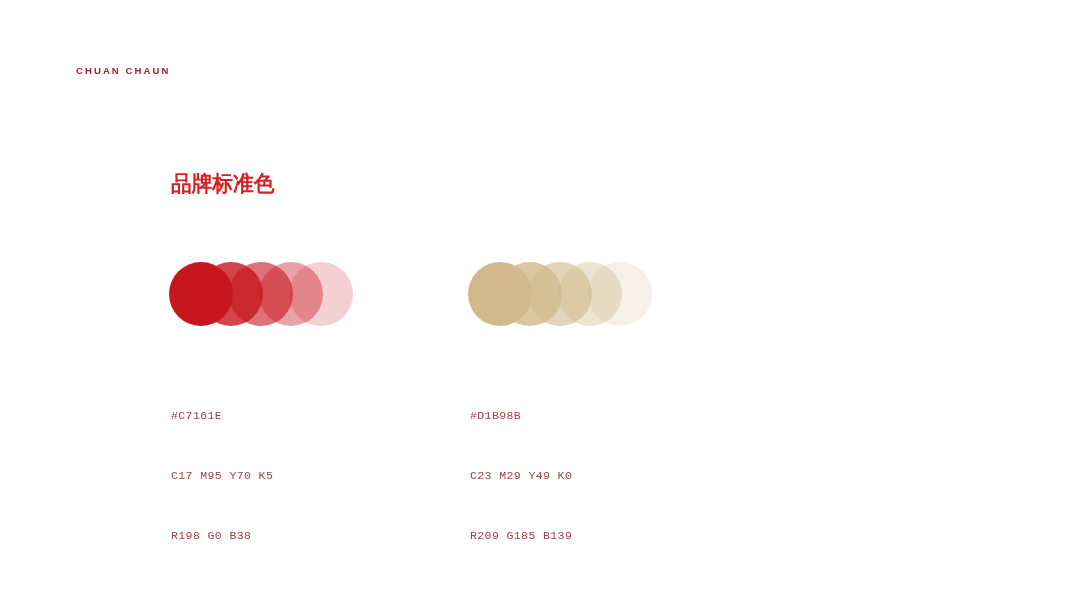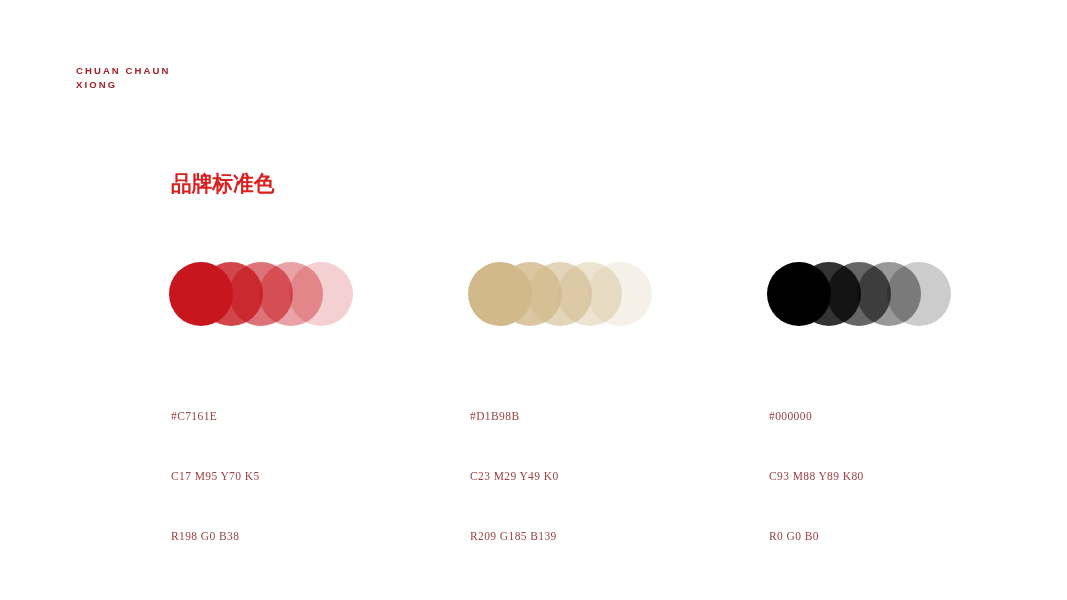--- a/index.html
+++ b/index.html
@@ -75,39 +75,38 @@
     top: 0;
     width: 64px;
     height: 64px;
     border-radius: 50%;
   }
 
   .swatch-info {
     position: absolute;
     top: 104px;
     left: 2px;
-    font-family: Liberation Serif, serif;
+    font-family: Liberation Mono, monospace;
     font-size: 11.5px;
     color: #9C4242;
     line-height: 20px;
     white-space: pre;
     letter-spacing: 0.4px;
   }
   .swatch-info .info-line {
     display: block;
   }
 </style>
 </head>
 <body style="background: rgb(255, 255, 255);">
 
 <div class="page">
 
   <div class="brandmark">
     <span class="brandmark-line" style="color: rgb(163, 32, 42);">CHUAN CHAUN</span>
-    <span class="brandmark-line" style="color: rgb(163, 32, 42);">XIONG</span>
   </div>
 
   <div class="section-heading" style="color: rgb(215, 32, 31);">品牌标准色</div>
 
   <div class="palette-group" data-col="0">
     <div class="swatch-row">
       <div class="swatch" style="background: rgb(199, 22, 30); opacity: 1; left: 0px; z-index: 10;"></div>
       <div class="swatch" style="background: rgb(199, 22, 30); opacity: 0.8; left: 30px; z-index: 9;"></div>
       <div class="swatch" style="background: rgb(199, 22, 30); opacity: 0.6; left: 60px; z-index: 8;"></div>
       <div class="swatch" style="background: rgb(199, 22, 30); opacity: 0.4; left: 90px; z-index: 7;"></div>
@@ -128,28 +127,14 @@
       <div class="swatch" style="background: rgb(209, 185, 139); opacity: 0.4; left: 90px; z-index: 7;"></div>
       <div class="swatch" style="background: rgb(209, 185, 139); opacity: 0.2; left: 120px; z-index: 6;"></div>
     </div>
     <div class="swatch-info" style="color: rgb(156, 66, 66);">
       <span class="info-line">#D1B98B</span>
       <span class="info-line">C23 M29 Y49 K0</span>
       <span class="info-line">R209 G185 B139</span>
     </div>
   </div>
 
-  <div class="palette-group" data-col="2">
-    <div class="swatch-row">
-      <div class="swatch" style="background: rgb(0, 0, 0); opacity: 1; left: 0px; z-index: 10;"></div>
-      <div class="swatch" style="background: rgb(0, 0, 0); opacity: 0.8; left: 30px; z-index: 9;"></div>
-      <div class="swatch" style="background: rgb(0, 0, 0); opacity: 0.6; left: 60px; z-index: 8;"></div>
-      <div class="swatch" style="background: rgb(0, 0, 0); opacity: 0.4; left: 90px; z-index: 7;"></div>
-      <div class="swatch" style="background: rgb(0, 0, 0); opacity: 0.2; left: 120px; z-index: 6;"></div>
-    </div>
-    <div class="swatch-info" style="color: rgb(156, 66, 66);">
-      <span class="info-line">#000000</span>
-      <span class="info-line">C93 M88 Y89 K80</span>
-      <span class="info-line">R0 G0 B0</span>
-    </div>
-  </div>
 
 </div>
 
 </body></html>

